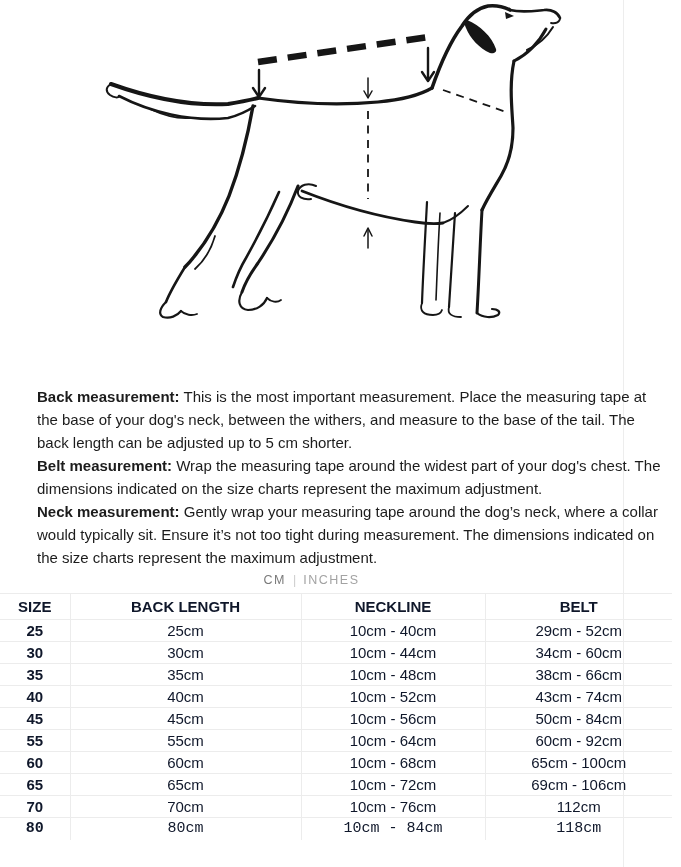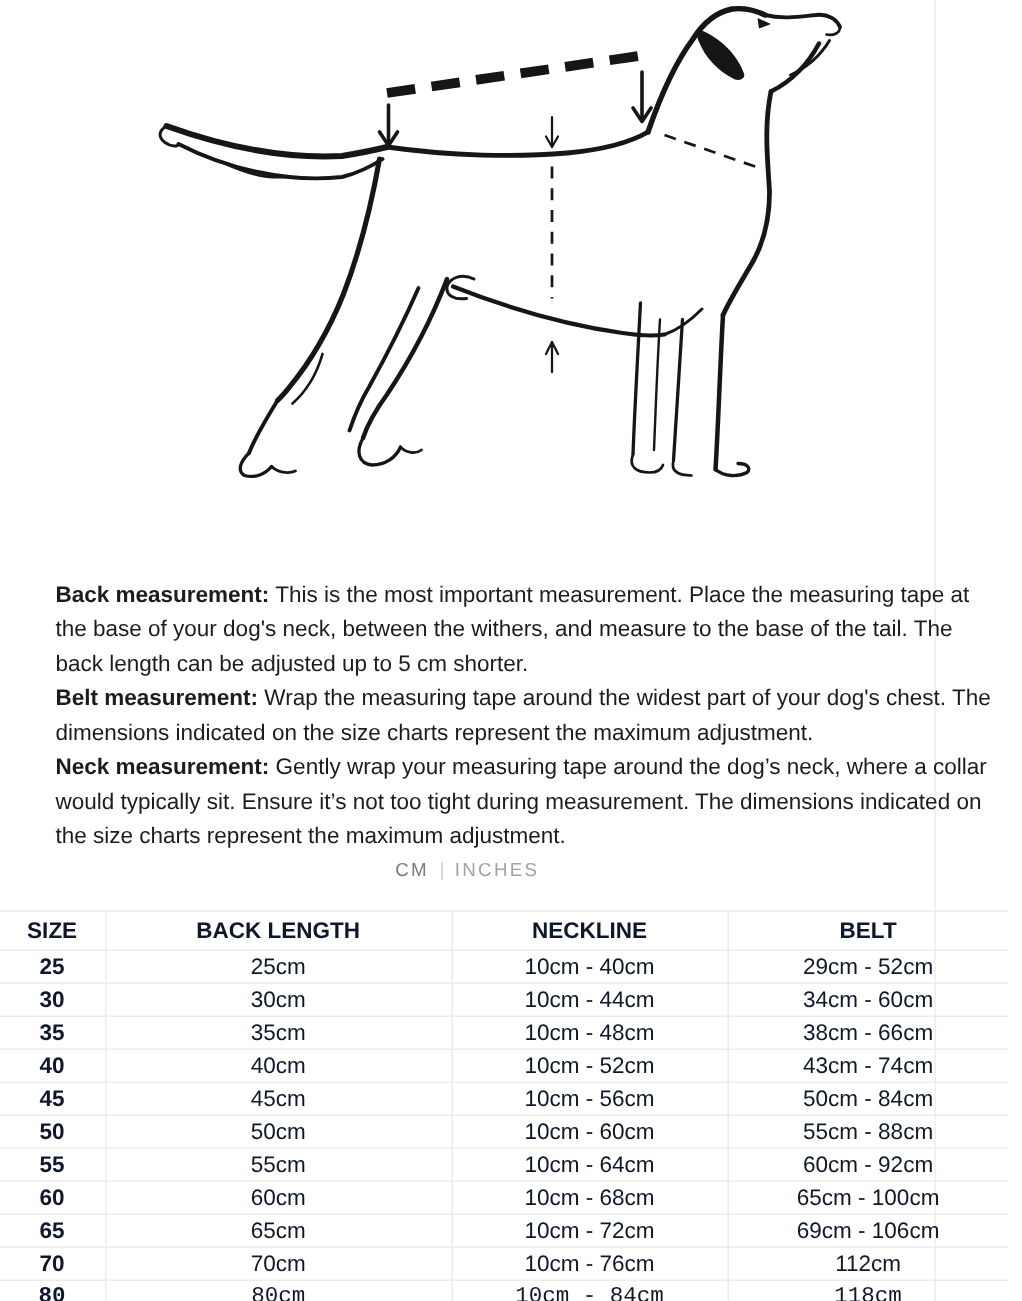--- a/index.html
+++ b/index.html
@@ -32,21 +32,21 @@
     line-height: 23px;
     color: #1c1c1c;
   }
   .instructions p { margin: 0; }
   .instructions .lbl { font-weight: bold; }
 
   
   .unit-toggle {
     text-align: center;
     margin-top: 4px;
-    margin-bottom: 20px;
+    margin-bottom: 6px;
     font-size: 12.5px;
     letter-spacing: 1.5px;
     color: #a3a3a3;
     user-select: none;
   }
   .unit-toggle .unit { cursor: pointer; }
   .unit-toggle .unit.selected { color: #7a7a7a; }
   .unit-toggle .divider { color: #cccccc; margin: 0 7px; letter-spacing: 0; }
 
   
@@ -207,26 +207,20 @@
           <td>43cm - 74cm</td>
         </tr>
 
         <tr>
           <td class="size-col">45</td>
           <td>45cm</td>
           <td>10cm - 56cm</td>
           <td>50cm - 84cm</td>
         </tr>
 
-        <tr>
-          <td class="size-col">50</td>
-          <td>50cm</td>
-          <td>10cm - 60cm</td>
-          <td>55cm - 88cm</td>
-        </tr>
 
         <tr>
           <td class="size-col">55</td>
           <td>55cm</td>
           <td>10cm - 64cm</td>
           <td>60cm - 92cm</td>
         </tr>
 
         <tr>
           <td class="size-col">60</td>

